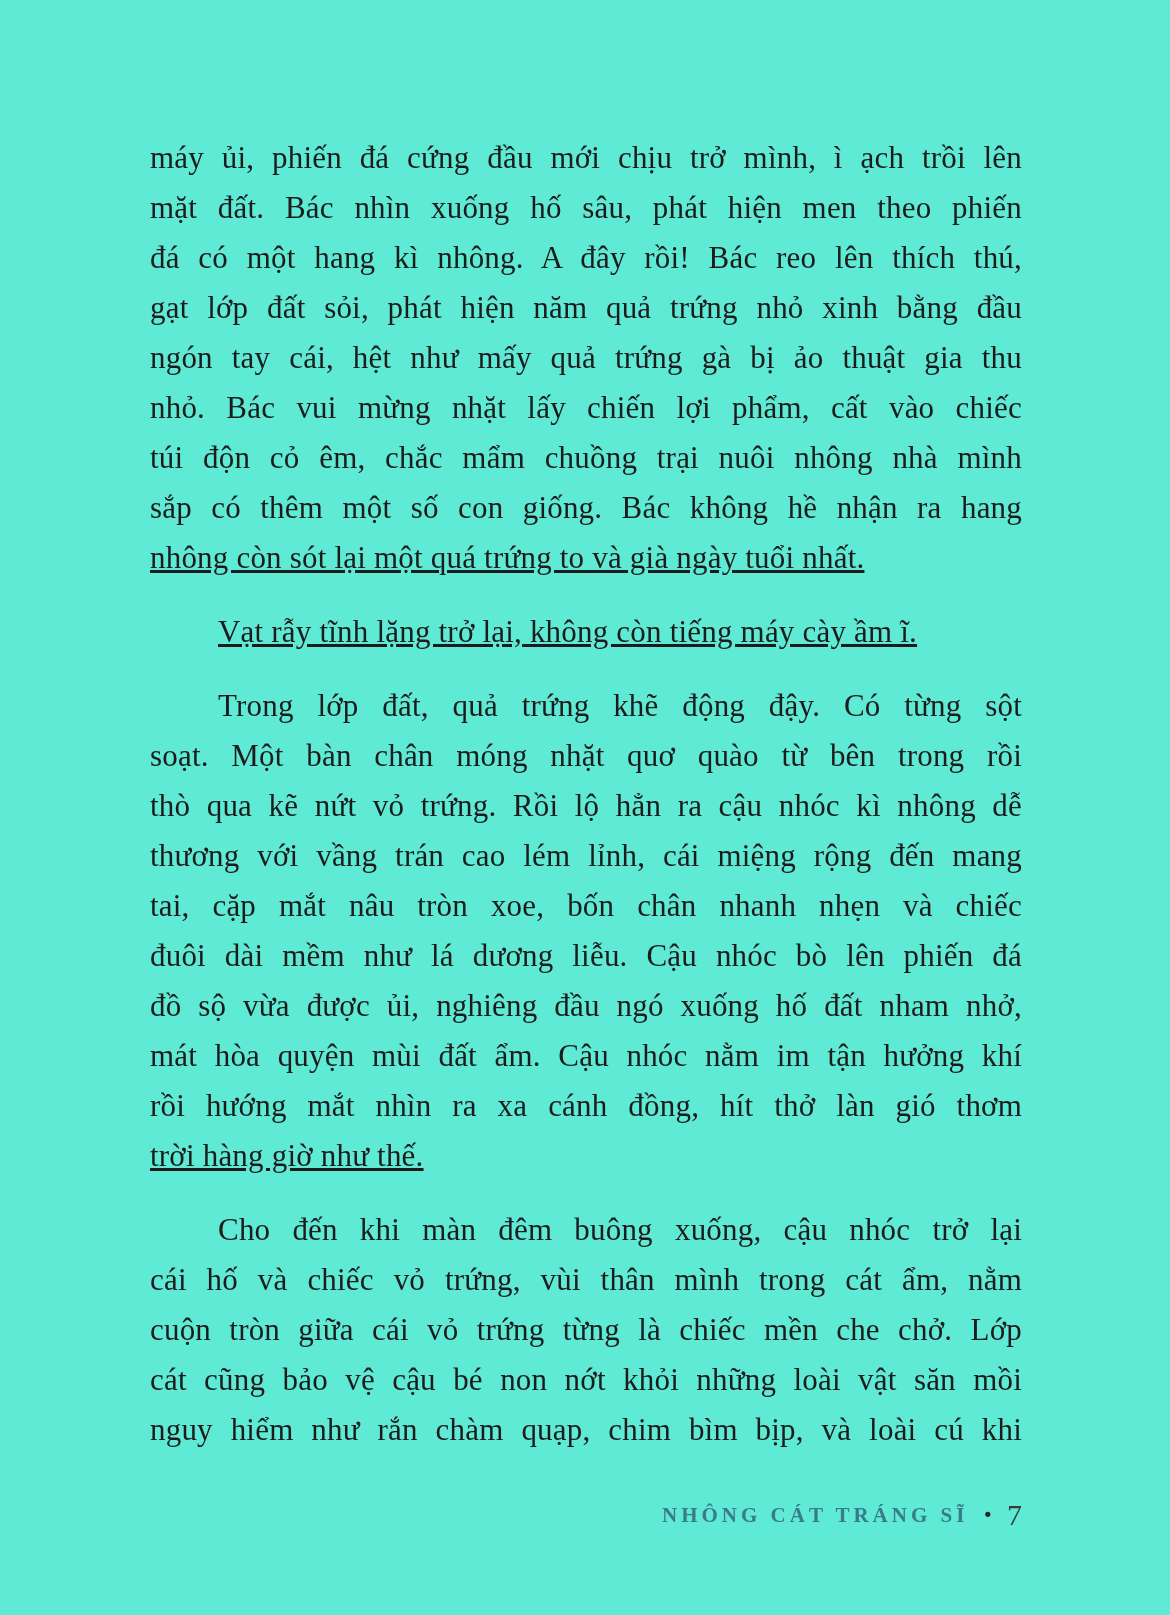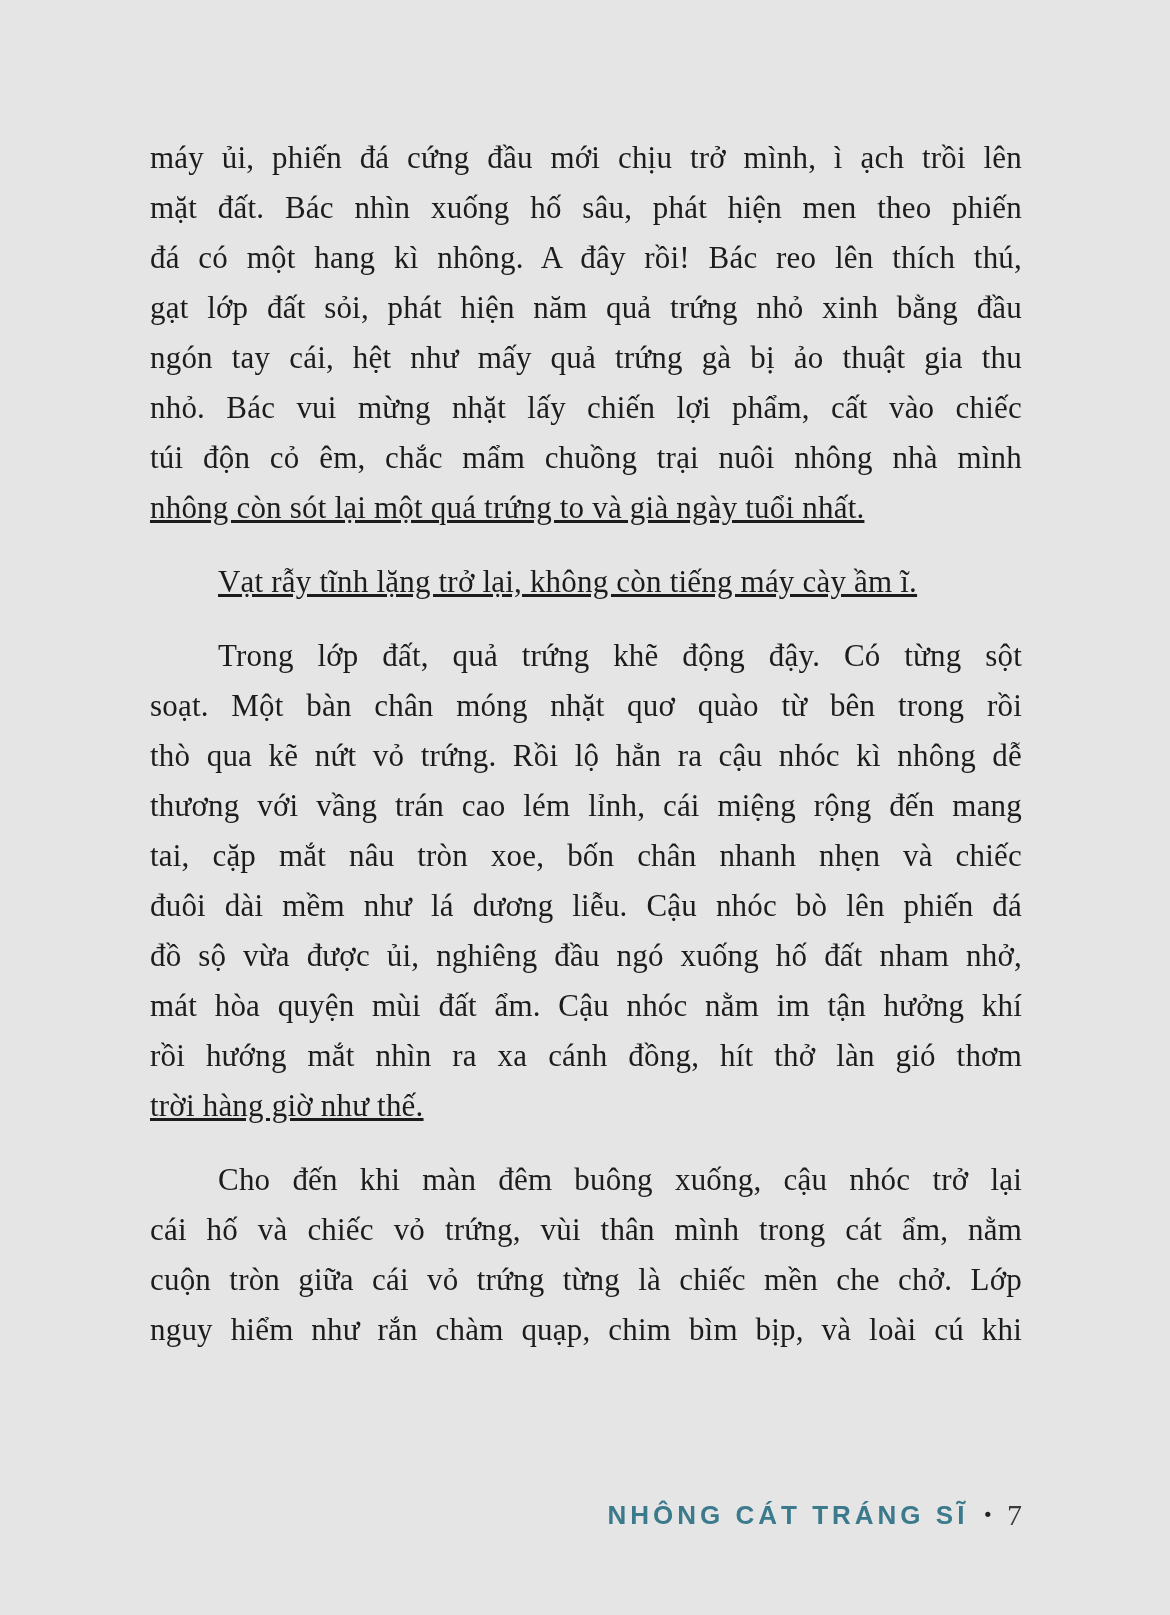--- a/index.html
+++ b/index.html
@@ -4,21 +4,21 @@
 <style>
   html, body {
     margin: 0;
     padding: 0;
     background: #ffffff;
   }
   .page {
     position: relative;
     width: 1170px;
     height: 1615px;
-    background: #e5e5e5;
+    background: #5eead4;
     overflow: hidden;
     font-family: "Liberation Serif", "DejaVu Serif", serif;
     color: #1c1c1c;
   }
   .text-block {
     position: absolute;
     top: 133px;
     left: 150px;
     width: 872px;
   }
@@ -46,23 +46,23 @@
     position: absolute;
     top: 1498px;
     left: 150px;
     width: 872px;
     display: flex;
     justify-content: flex-end;
     align-items: center;
     gap: 14px;
   }
   .running-title {
-    font-family: Liberation Sans, sans-serif;
+    font-family: Liberation Serif, serif;
     font-weight: 700;
-    font-size: 26px;
+    font-size: 21px;
     letter-spacing: 4px;
     color: #3b7a8c;
     text-align: center;
   }
   .sep-dot {
     font-family: "DejaVu Sans", sans-serif;
     font-size: 18px;
     color: #222222;
     line-height: 1;
   }
@@ -79,20 +79,21 @@
   <div class="text-block">
 
     <div class="para">
       <div class="line">máy ủi, phiến đá cứng đầu mới chịu trở mình, ì ạch trồi lên</div>
       <div class="line">mặt đất. Bác nhìn xuống hố sâu, phát hiện men theo phiến</div>
       <div class="line">đá có một hang kì nhông. A đây rồi! Bác reo lên thích thú,</div>
       <div class="line">gạt lớp đất sỏi, phát hiện năm quả trứng nhỏ xinh bằng đầu</div>
       <div class="line">ngón tay cái, hệt như mấy quả trứng gà bị ảo thuật gia thu</div>
       <div class="line">nhỏ. Bác vui mừng nhặt lấy chiến lợi phẩm, cất vào chiếc</div>
       <div class="line">túi độn cỏ êm, chắc mẩm chuồng trại nuôi nhông nhà mình</div>
+      <div class="line">sắp có thêm một số con giống. Bác không hề nhận ra hang</div>
       <div class="line last">nhông còn sót lại một quá trứng to và già ngày tuổi nhất.</div>
     </div>
 
     <div class="para">
       <div class="line indent last">Vạt rẫy tĩnh lặng trở lại, không còn tiếng máy cày ầm ĩ.</div>
     </div>
 
     <div class="para">
       <div class="line indent">Trong lớp đất, quả trứng khẽ động đậy. Có từng sột</div>
       <div class="line">soạt. Một bàn chân móng nhặt quơ quào từ bên trong rồi</div>
@@ -103,20 +104,21 @@
       <div class="line">đồ sộ vừa được ủi, nghiêng đầu ngó xuống hố đất nham nhở,</div>
       <div class="line">mát hòa quyện mùi đất ẩm. Cậu nhóc nằm im tận hưởng khí</div>
       <div class="line">rồi hướng mắt nhìn ra xa cánh đồng, hít thở làn gió thơm</div>
       <div class="line last">trời hàng giờ như thế.</div>
     </div>
 
     <div class="para">
       <div class="line indent">Cho đến khi màn đêm buông xuống, cậu nhóc trở lại</div>
       <div class="line">cái hố và chiếc vỏ trứng, vùi thân mình trong cát ẩm, nằm</div>
       <div class="line">cuộn tròn giữa cái vỏ trứng từng là chiếc mền che chở. Lớp</div>
+      <div class="line">cát cũng bảo vệ cậu bé non nớt khỏi những loài vật săn mồi</div>
       <div class="line">nguy hiểm như rắn chàm quạp, chim bìm bịp, và loài cú khi</div>
     </div>
 
   </div>
 
   <div class="footer">
     <span class="running-title">NHÔNG CÁT TRÁNG SĨ</span>
     <span class="sep-dot">•</span>
     <span class="page-num">7</span>
   </div>

